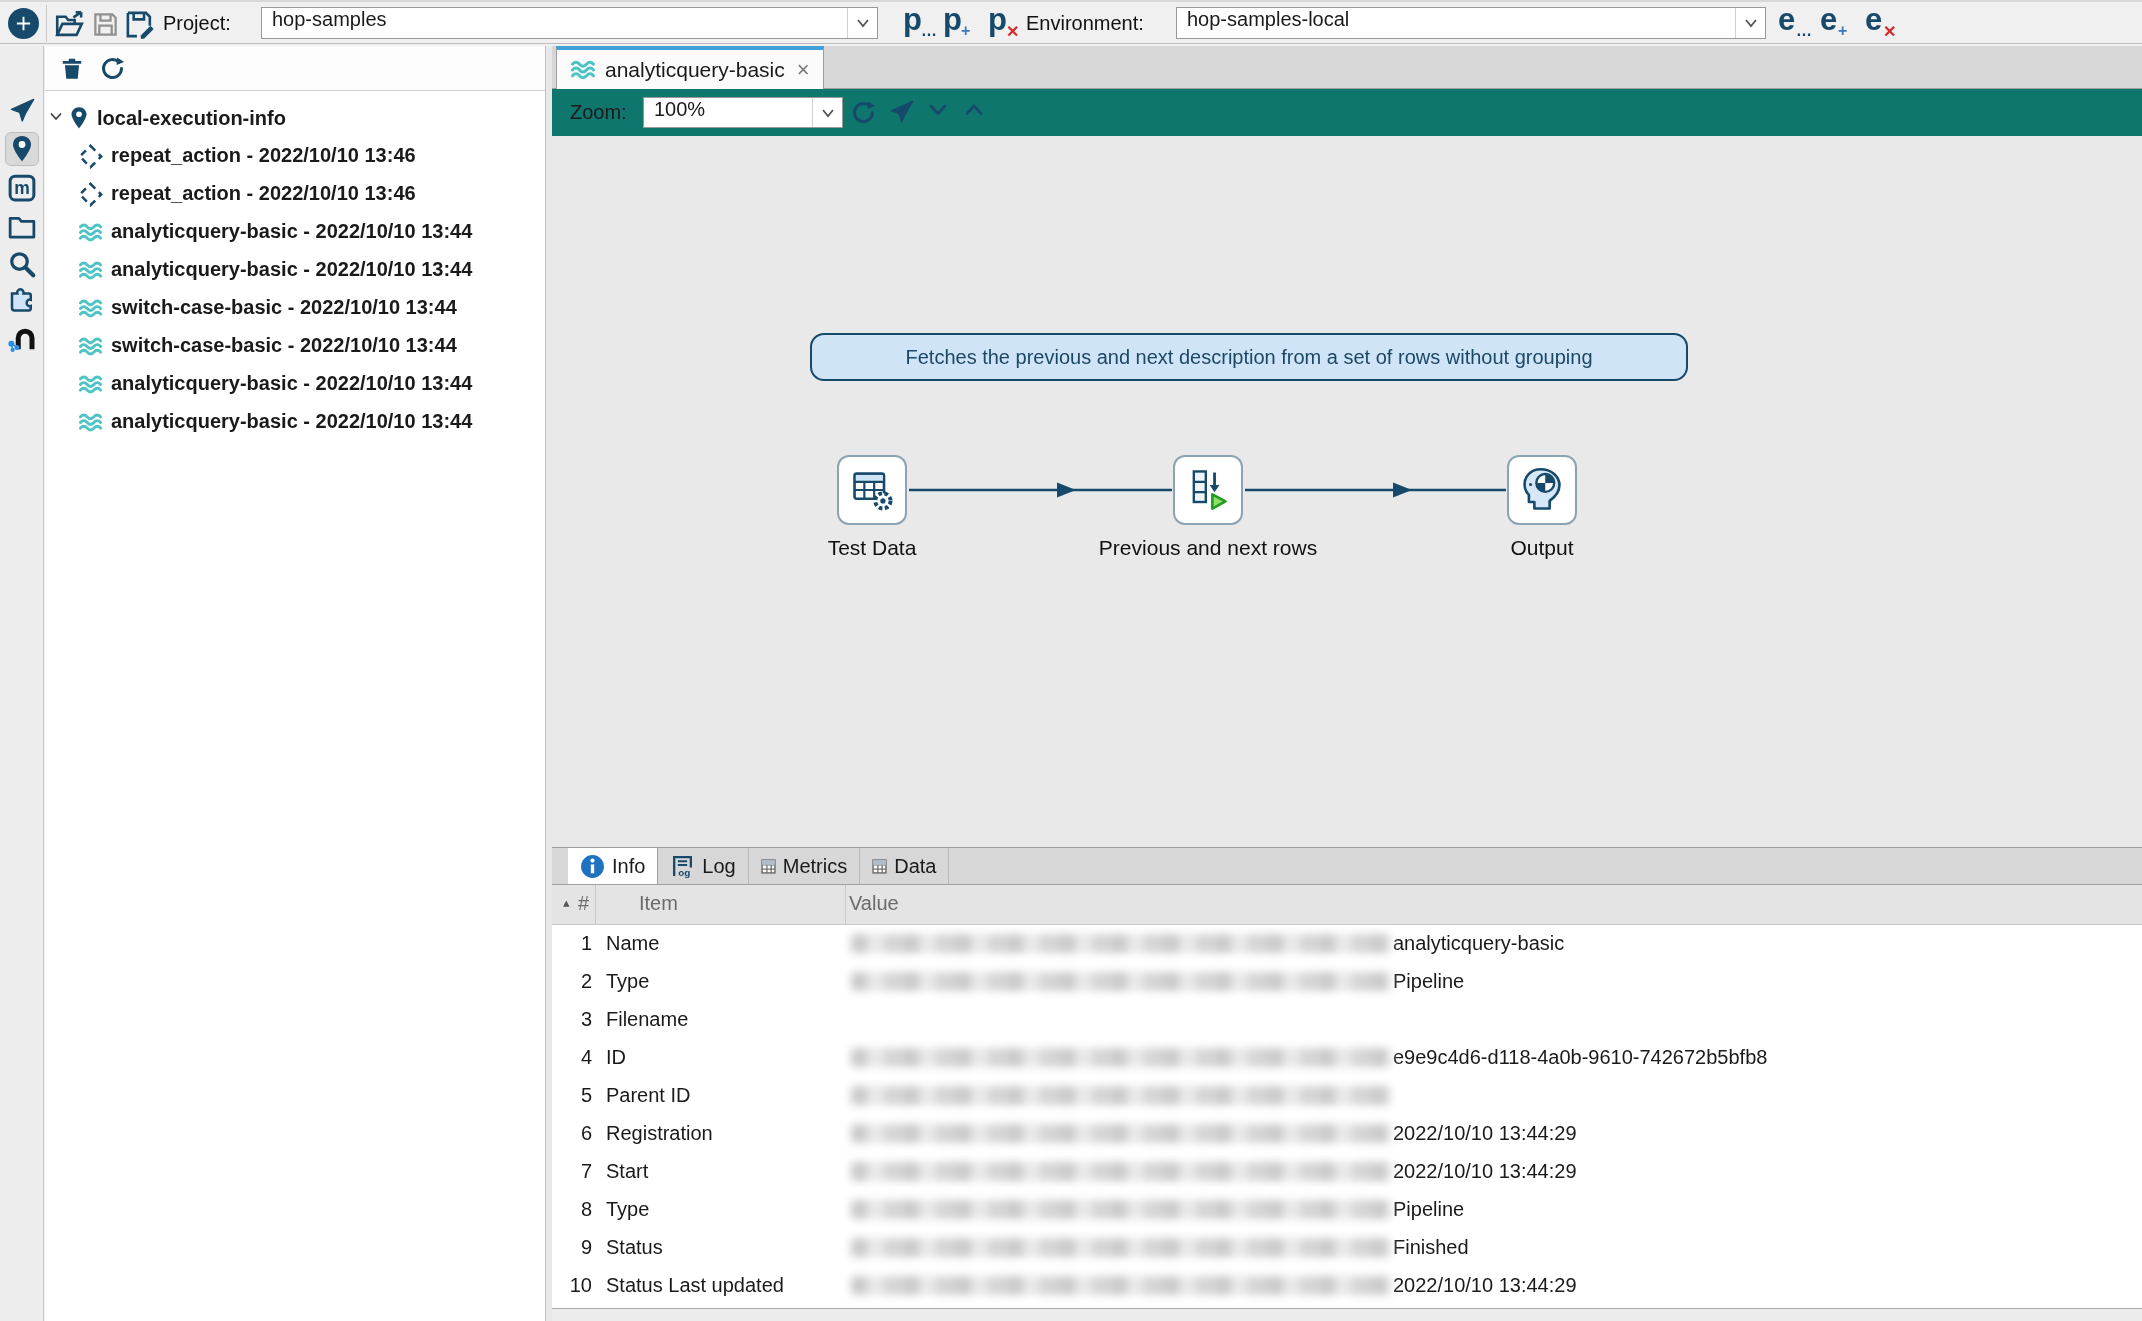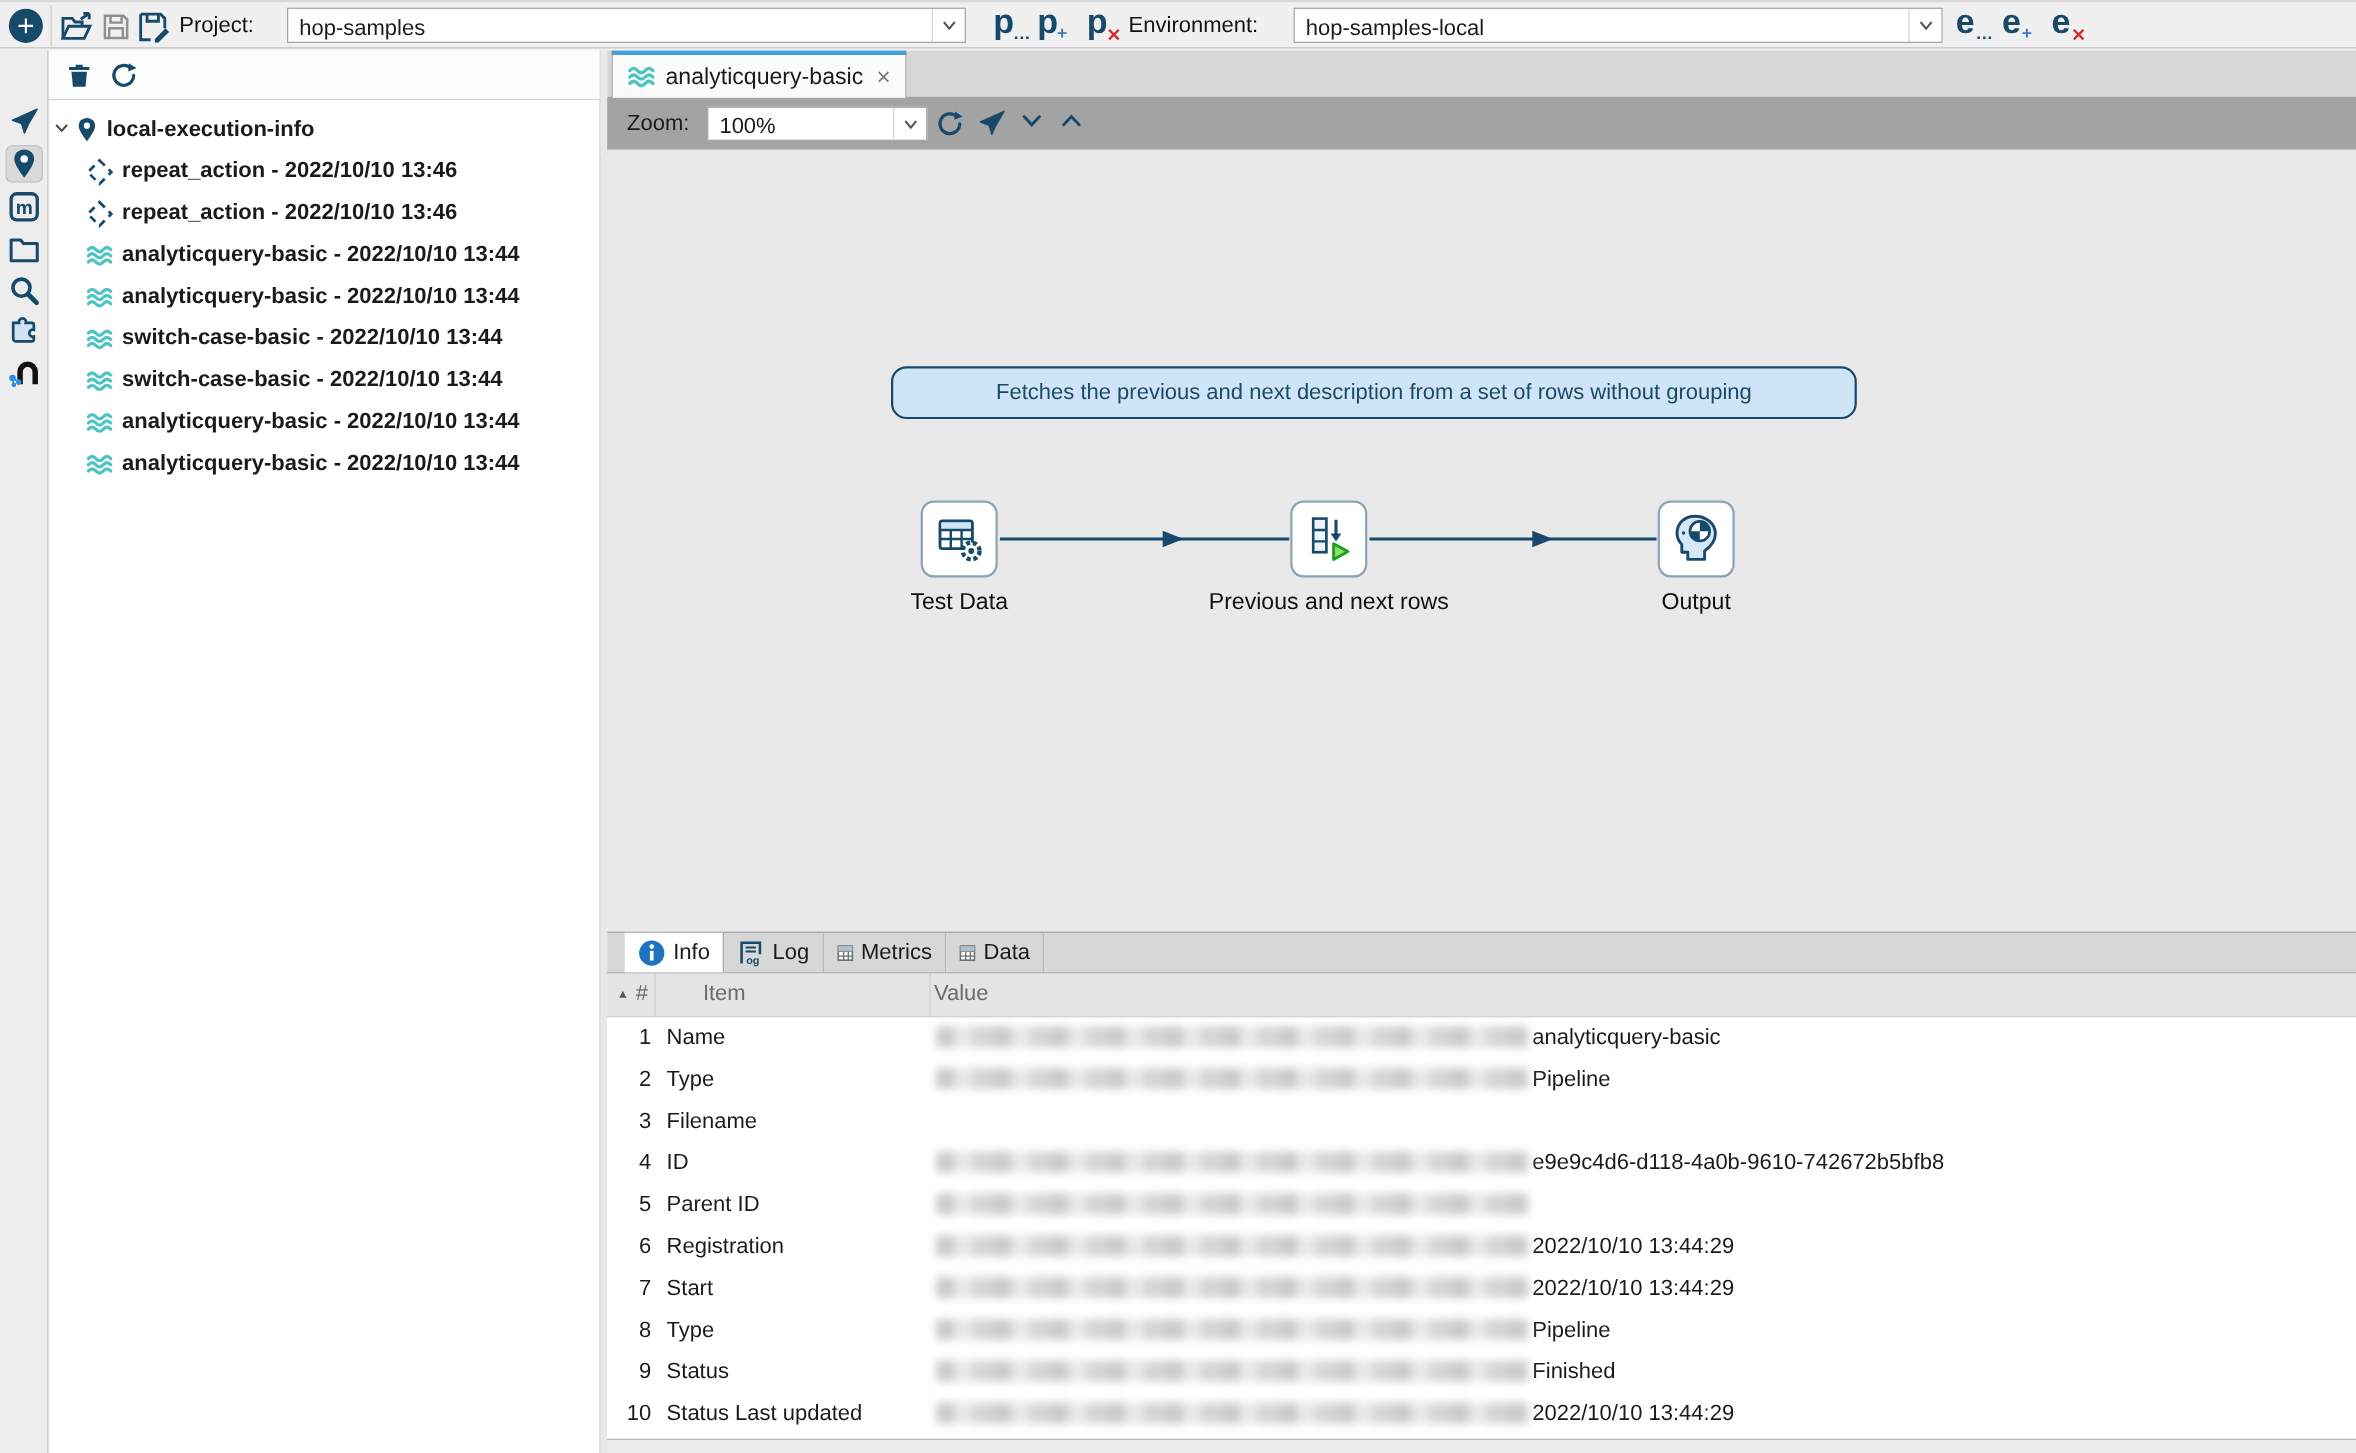--- a/index.html
+++ b/index.html
@@ -7,21 +7,21 @@
     font-family:"Liberation Sans", sans-serif; background:#f0f0f0; color:#1a1a1a; }
 
   
   .topbar { position:absolute; left:0; top:0; width:2142px; height:44px;
     background:#f0f0f0; border-top:2px solid #d8d8d8; border-bottom:1px solid #bdbdbd; }
   .tb-abs { position:absolute; }
   .circle-new { left:8px; top:6px; width:31px; height:31px; border-radius:50%;
     background:#17496b; color:#fff; display:flex; align-items:center; justify-content:center; }
   .tb-sep { left:46px; top:3px; width:1px; height:37px; background:#c9c9c9; }
   .tb-label { font-size:20px; top:10px; color:#111; }
-  .combo { background:#fff; border:1px solid #999; display:flex; align-items:flex-end; height:32px; top:5px; }
+  .combo { background:#fff; border:1px solid #999; display:flex; align-items:flex-start; height:32px; top:5px; }
   .combo .val { flex:1; font-size:20px; padding-left:10px; white-space:nowrap; overflow:hidden; }
   .combo .chev { width:30px; height:100%; display:flex; align-items:center; justify-content:center; }
   .letter-btn { top:2px; width:38px; height:40px; }
   .letter-btn .ltr { font-size:31px; font-weight:bold; color:#17496b; position:absolute; left:4px; top:-2px; }
   .letter-btn .mark { position:absolute; left:22px; top:18px; font-size:16px; font-weight:bold; }
   .mark-edit { color:#17496b; letter-spacing:-1px; }
   .mark-add { color:#3a7ab8; font-size:19px; }
   .mark-del { color:#d22c2c; }
 
   
@@ -52,21 +52,21 @@
   .main { position:absolute; left:552px; top:46px; width:1590px; height:1275px; }
   .tabbar { position:absolute; left:0; top:0; width:100%; height:43px;
     background:#d7d7d7; border-bottom:1px solid #9e9e9e; }
   .etab { position:absolute; left:4px; top:0; height:43px; min-width:268px;
     background:#fbfbfb; border:1px solid #9e9e9e; border-bottom:none; border-top:4px solid #42a0d8;
     display:flex; align-items:center; padding:0 12px; gap:8px; }
   .etab .title { font-size:21px; }
   .etab .close { font-size:22px; color:#777; margin-left:4px; }
 
   .ptoolbar { position:absolute; left:0; top:43px; width:100%; height:51px;
-    background:#a3a3a3; border-bottom:1px solid #c9c9c9; }
+    background:#0f766e; border-bottom:1px solid #c9c9c9; }
   .ptoolbar .zlabel { position:absolute; left:18px; top:12px; font-size:20px; }
   .zoom-combo { position:absolute; left:91px; top:8px; width:200px; height:31px; }
   .pt-ico { position:absolute; top:10px; }
 
   
   .canvas { position:absolute; left:0; top:90px; width:100%; height:711px; background:#e9e9e9; }
   .note { position:absolute; left:258px; top:197px; width:878px; height:48px;
     background:#cfe4f7; border:2px solid #17496b; border-radius:14px;
     display:flex; align-items:center; justify-content:center;
     font-size:20px; color:#1c4866; }

